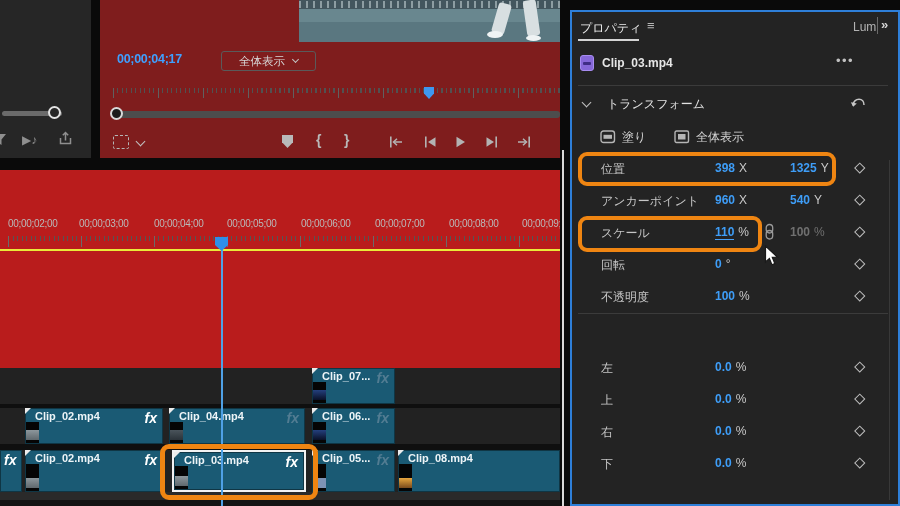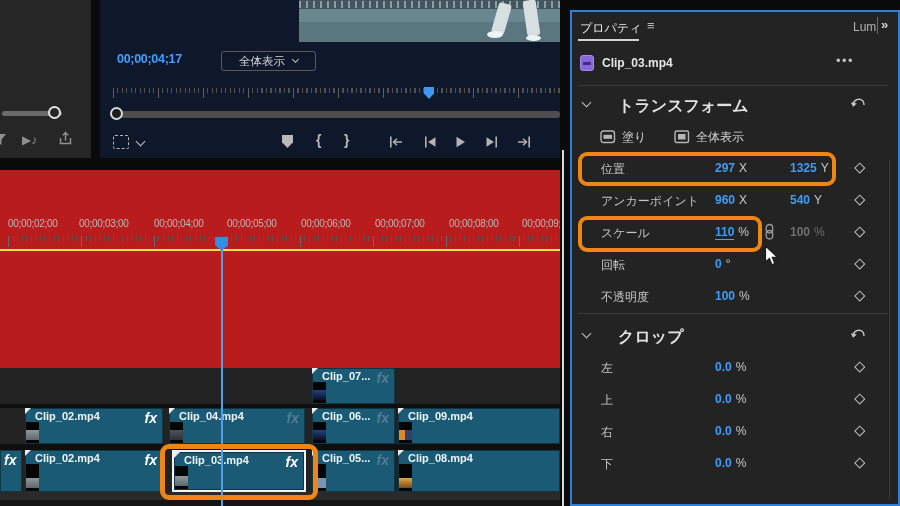--- a/index.html
+++ b/index.html
@@ -9,21 +9,21 @@
   .abs{position:absolute;}
 
   
   #src-panel{left:0;top:0;width:91px;height:158px;background:#262626;}
   .slider-track{left:2px;top:111px;width:60px;height:5px;background:#6a6a6a;border-radius:3px;}
   .slider-knob{left:48px;top:106px;width:13px;height:13px;border-radius:50%;
                border:2.5px solid #e3e3e3;background:#262626;}
   .src-ico{color:#8f8f8f;font-size:12px;}
 
   
-  #pmon{left:100px;top:0;width:460px;height:158px;background:#0f172a;}
+  #pmon{left:100px;top:0;width:460px;height:158px;background:#7f1d1d;}
   #preview{left:199px;top:0;width:261px;height:42px;overflow:hidden;
            background:linear-gradient(180deg,#43565e 0 9px,#69878f 9px 22px,#5a7780 22px 100%);}
   .fence{position:absolute;left:0;right:0;top:1px;height:7px;
          background:repeating-linear-gradient(90deg,rgba(215,228,230,.5) 0 2px,transparent 2px 7px);}
   .leg{position:absolute;background:#d8dfe1;border-radius:3px;}
   .shoe{position:absolute;background:#eff3f4;border-radius:50%;}
   #tc{left:17px;top:52px;font-size:12.5px;font-weight:bold;letter-spacing:-0.3px;color:#3fa0ff;}
   #fit-dd{left:121px;top:51px;width:95px;height:20px;border:1px solid #5a5a5a;border-radius:3px;
           display:flex;align-items:center;justify-content:center;gap:8px;color:#d8d8d8;font-size:11.5px;}
   .mini-ruler{left:13px;top:88px;width:447px;height:11px;
@@ -91,21 +91,21 @@
 
   .clipico{position:absolute;left:580px;top:55px;width:14px;height:16px;background:#8668d8;
            border:1px solid #a78cf0;border-radius:3px;}
   .clipico i{position:absolute;left:2px;right:2px;top:6px;height:3px;background:#3f2d85;border-radius:1px;}
   .clipname{position:absolute;left:602px;top:56px;font-size:12px;font-weight:bold;color:#e6e6e6;}
   .more{position:absolute;left:836px;top:53px;color:#c0c0c0;font-size:13px;letter-spacing:1.5px;}
   .hdiv{position:absolute;left:578px;width:310px;height:1px;background:#3b3b3b;}
 
   .sechdr{position:absolute;left:570px;width:328px;height:20px;}
   .sechdr .chv{position:absolute;left:13px;top:4px;}
-  .sechdr .stitle{position:absolute;left:48px;top:1px;font-size:16px;font-weight:bold;color:#e2e2e2;}
+  .sechdr .stitle{position:absolute;left:37px;top:1px;font-size:12px;font-weight:normal;color:#e2e2e2;}
   .sechdr .reset{position:absolute;left:280px;top:1px;}
 
   .fillbtn{position:absolute;top:128px;height:18px;display:flex;align-items:center;gap:6px;
            color:#d4d4d4;font-size:12px;}
   .fico{display:inline-block;}
 
   .prow{position:absolute;left:570px;width:396px;height:32px;}
   .plabel{position:absolute;left:31px;top:8px;font-size:12px;color:#c6c6c6;white-space:nowrap;}
   .pval{position:absolute;top:8px;display:flex;gap:4px;font-size:12px;font-weight:bold;}
   .pval .v{color:#3e9df7;}
@@ -234,27 +234,20 @@
         </span>
     </div>
     <div class="clip" style="left:312px;top:238px;width:83px;height:36px">
       <span class="ccorner"></span>
       <span class="cname">Clip_06...</span>
       <span class="cfx dim">fx</span>
       <span class="thumb">
           <span class="timg tg-blue"></span>
         </span>
     </div>
-    <div class="clip" style="left:398px;top:238px;width:162px;height:36px">
-      <span class="ccorner"></span>
-      <span class="cname">Clip_09.mp4</span>
-      <span class="thumb">
-          <span class="timg tg-city"></span>
-        </span>
-    </div>
 
     <div class="clip" style="left:0;top:280px;width:22px;height:42px">
       <span class="cfx bright lft">fx</span>
     </div>
     <div class="clip" style="left:25px;top:280px;width:138px;height:42px">
       <span class="ccorner"></span>
       <span class="cname">Clip_02.mp4</span>
       <span class="cfx bright">fx</span>
       <span class="thumb">
           <span class="timg tg-gray"></span>
@@ -328,21 +321,21 @@
     <svg class="fico" width="16" height="14" viewBox="0 0 16 14">
       <rect x="1" y="1" width="13.5" height="11.5" rx="1.5" fill="none" stroke="#b5b5b5" stroke-width="1.4"></rect>
       <rect x="4" y="4" width="7.5" height="5.5" fill="#b5b5b5"></rect>
     </svg>
     <span>全体表示</span>
   </div>
 
   <div class="prow" style="top:153px">
     <span class="plabel">位置</span>
     <span class="pval c1">
-      <span class="v">297</span>
+      <span class="v">398</span>
       <span class="u">X</span>
     </span>
     <span class="pval c2">
       <span class="v">1325</span>
       <span class="u">Y</span>
     </span>
     <span class="dia"></span>
   </div>
 
   <div class="prow" style="top:185px">
@@ -388,28 +381,20 @@
     <span class="plabel">不透明度</span>
     <span class="pval c1">
       <span class="v">100</span>
       <span class="u">%</span>
     </span>
     <span class="dia"></span>
   </div>
 
   <div class="hdiv" style="top:313px"></div>
 
-  <div class="sechdr" style="top:326px">
-    <span class="chv"></span>
-    <span class="stitle">クロップ</span>
-    <svg class="reset" width="16" height="13" viewBox="0 0 16 13">
-      <path d="M3 9.5 C3 5.5 6 3.2 9 3.2 C12 3.2 14 5.6 14 9" fill="none" stroke="#c6c6c6" stroke-width="1.5"></path>
-      <path d="M0.8 6.2 L3.2 10.8 L6.8 7.6 Z" fill="#c6c6c6"></path>
-    </svg>
-  </div>
 
   <div class="prow" style="top:352px">
     <span class="plabel">左</span>
     <span class="pval c1">
       <span class="v">0.0</span>
       <span class="u">%</span>
     </span>
     <span class="dia"></span>
   </div>
   <div class="prow" style="top:384px">

